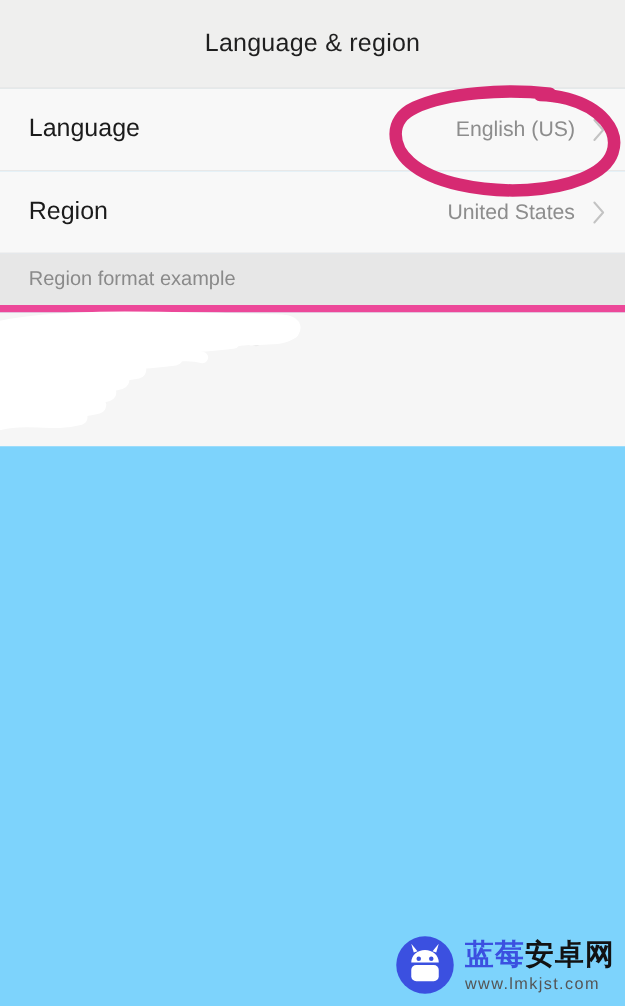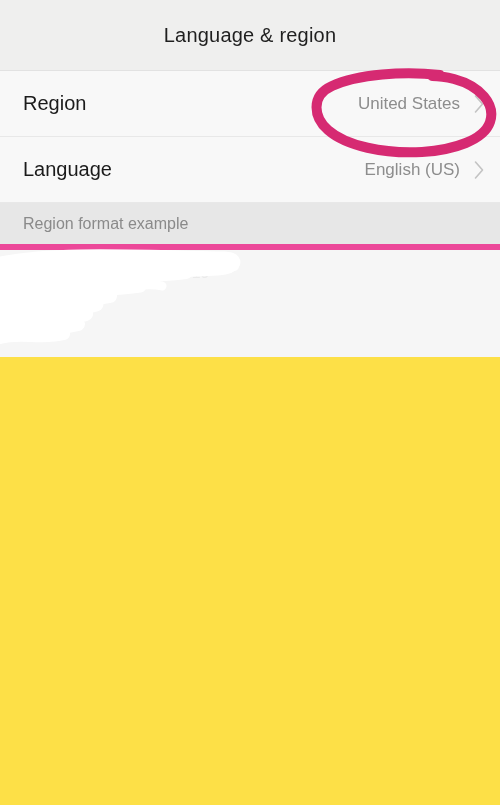--- a/index.html
+++ b/index.html
@@ -12,21 +12,21 @@
     background: #f5f5f5;
     font-family: "Liberation Sans", sans-serif;
     overflow: hidden;
     position: relative;
   }
 
   #screen {
     position: relative;
     width: 500px;
     height: 805px;
-    background: #fde047;
+    background: #7dd3fc;
     overflow: hidden;
   }
 
   
   .titlebar {
     position: absolute;
     top: 0; left: 0;
     width: 500px;
     height: 71px;
     background: #efefee;
@@ -180,33 +180,33 @@
 
 <div id="screen">
 
   <div class="titlebar">
     <div class="titlebar-text">Language &amp; region</div>
   </div>
 
   <div class="list">
 
     <div class="row">
+      <div class="row-label">Language</div>
+      <div class="row-right">
+        <div class="row-value">English (US)</div>
+        <svg class="chev" viewBox="0 0 14 22">
+          <path d="M3.5 3 L10.5 11 L3.5 19"></path>
+        </svg>
+      </div>
+    </div>
+
+    <div class="row">
       <div class="row-label">Region</div>
       <div class="row-right">
         <div class="row-value">United States</div>
-        <svg class="chev" viewBox="0 0 14 22">
-          <path d="M3.5 3 L10.5 11 L3.5 19"></path>
-        </svg>
-      </div>
-    </div>
-
-    <div class="row">
-      <div class="row-label">Language</div>
-      <div class="row-right">
-        <div class="row-value">English (US)</div>
         <svg class="chev" viewBox="0 0 14 22">
           <path d="M3.5 3 L10.5 11 L3.5 19"></path>
         </svg>
       </div>
     </div>
 
     <div class="section-band">
       <div class="section-band-text">Region format example</div>
     </div>
 
@@ -235,14 +235,32 @@
     </div>
 
   </div>
 
   <div class="pink-annotation">
     <svg width="188" height="88" viewBox="0 0 188 88">
       <path d="M128 5 C92 1, 46 4, 20 16 C-2 26, 2 48, 16 60 C34 76, 72 84, 110 82 C142 80, 172 70, 178 52 C184 34, 168 16, 142 9 C134 7, 126 6, 120 6" fill="none" stroke="#d62a72" stroke-width="10" stroke-linecap="round" stroke-linejoin="round"></path>
     </svg>
   </div>
 
+  <div class="watermark">
+    <div class="wm-logo">
+      <svg width="46" height="46" viewBox="0 0 46 46">
+        <path d="M14 13 L12 6 L17 12 Z" fill="#ffffff"></path>
+        <path d="M32 13 L34 6 L29 12 Z" fill="#ffffff"></path>
+        <path d="M12 21 C12 15, 17 11, 23 11 C29 11, 34 15, 34 21 Z" fill="#ffffff"></path>
+        <rect x="12" y="23" width="22" height="13" rx="4" fill="#ffffff"></rect>
+        <circle cx="18" cy="18" r="1.8" fill="#3b50e0"></circle>
+        <circle cx="28" cy="18" r="1.8" fill="#3b50e0"></circle>
+      </svg>
+    </div>
+    <div class="wm-text">
+      <div class="wm-cn">
+        <span class="blue">蓝莓</span><span class="dark">安卓网</span>
+      </div>
+      <div class="wm-url">www.lmkjst.com</div>
+    </div>
+  </div>
 
 </div>
 
 </body></html>

